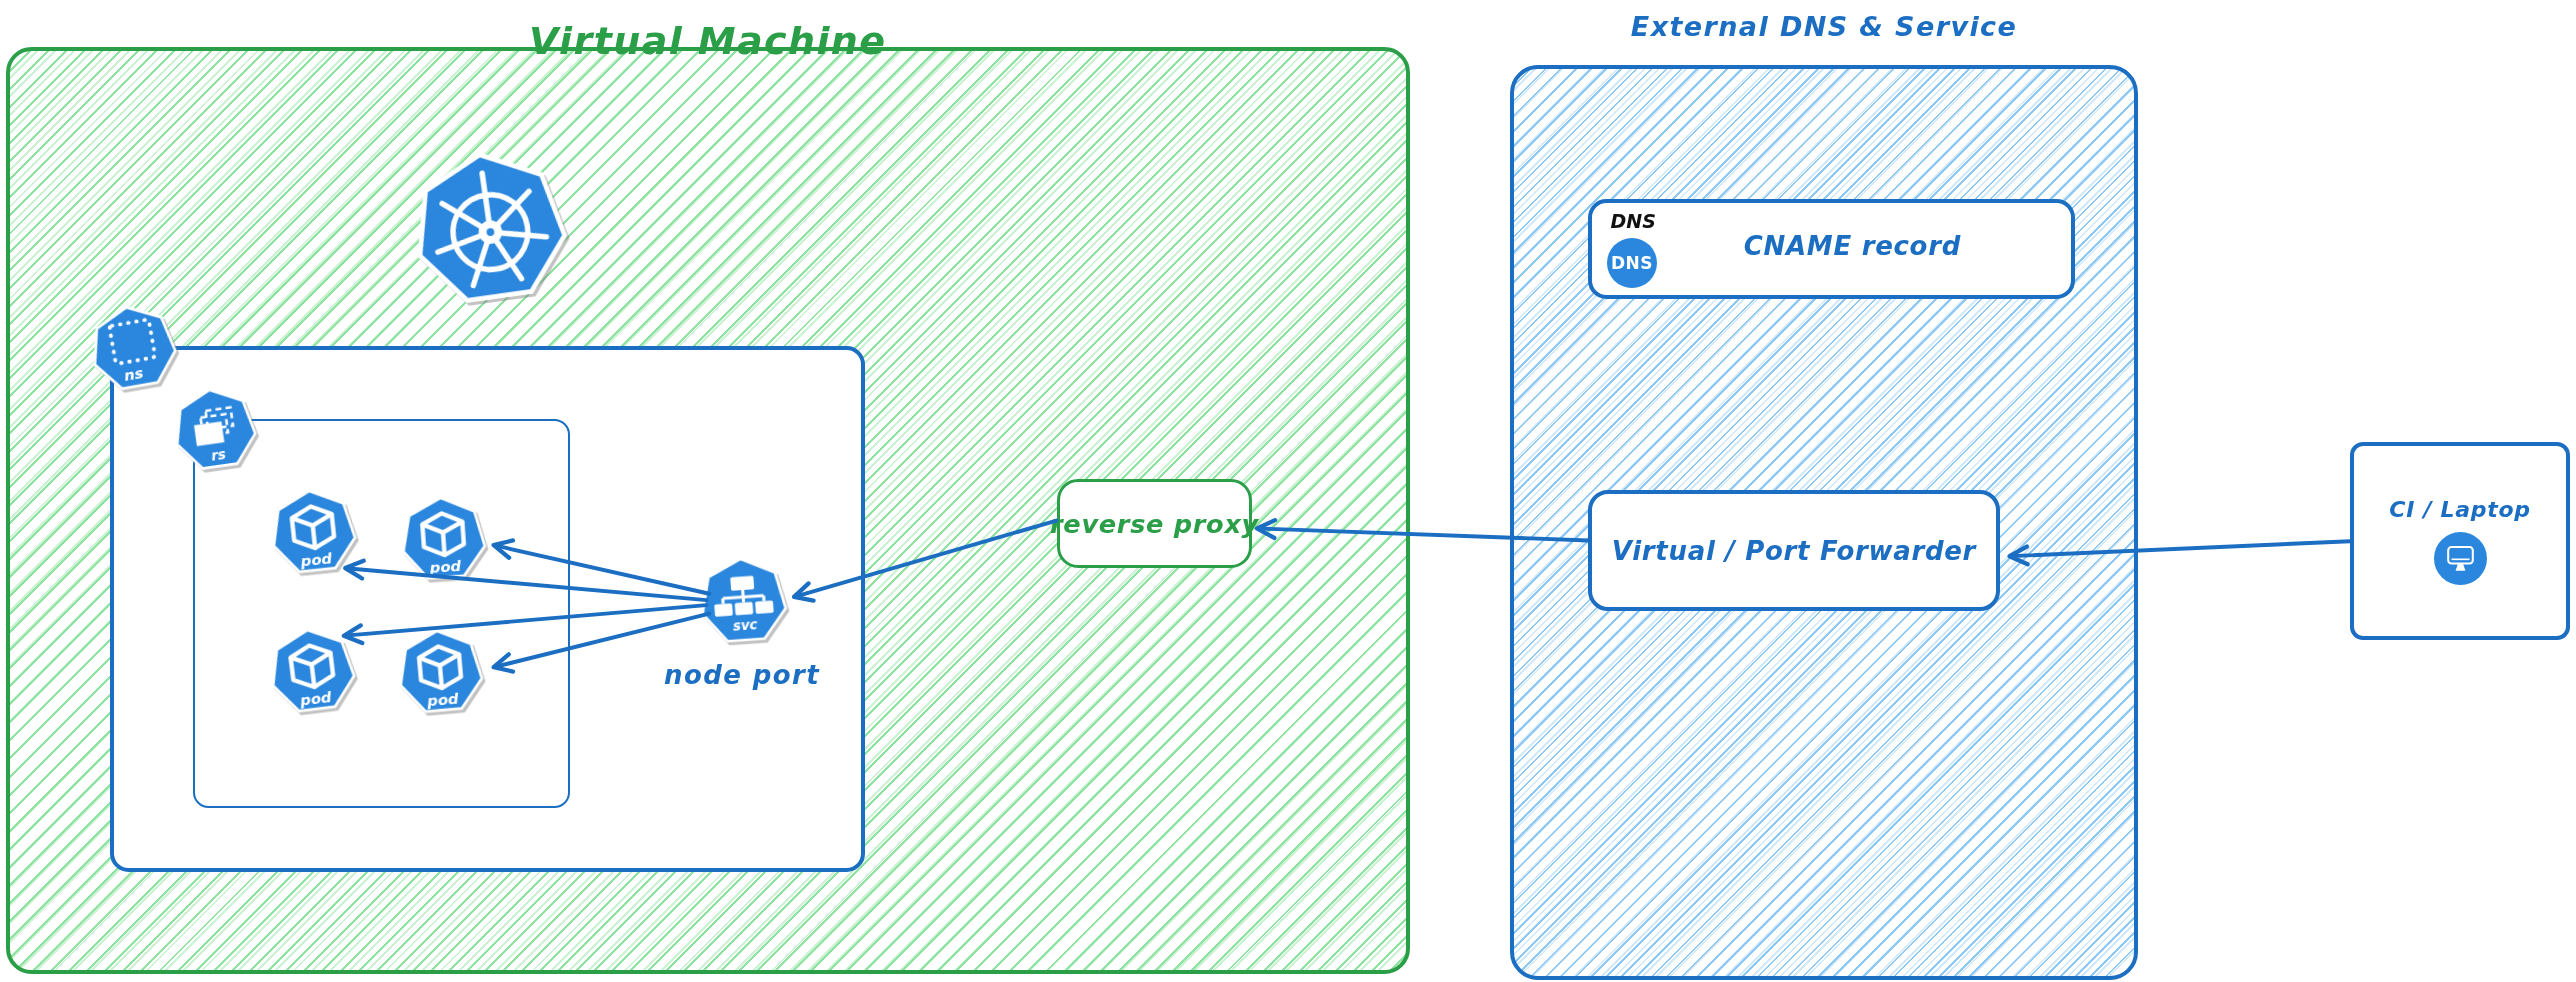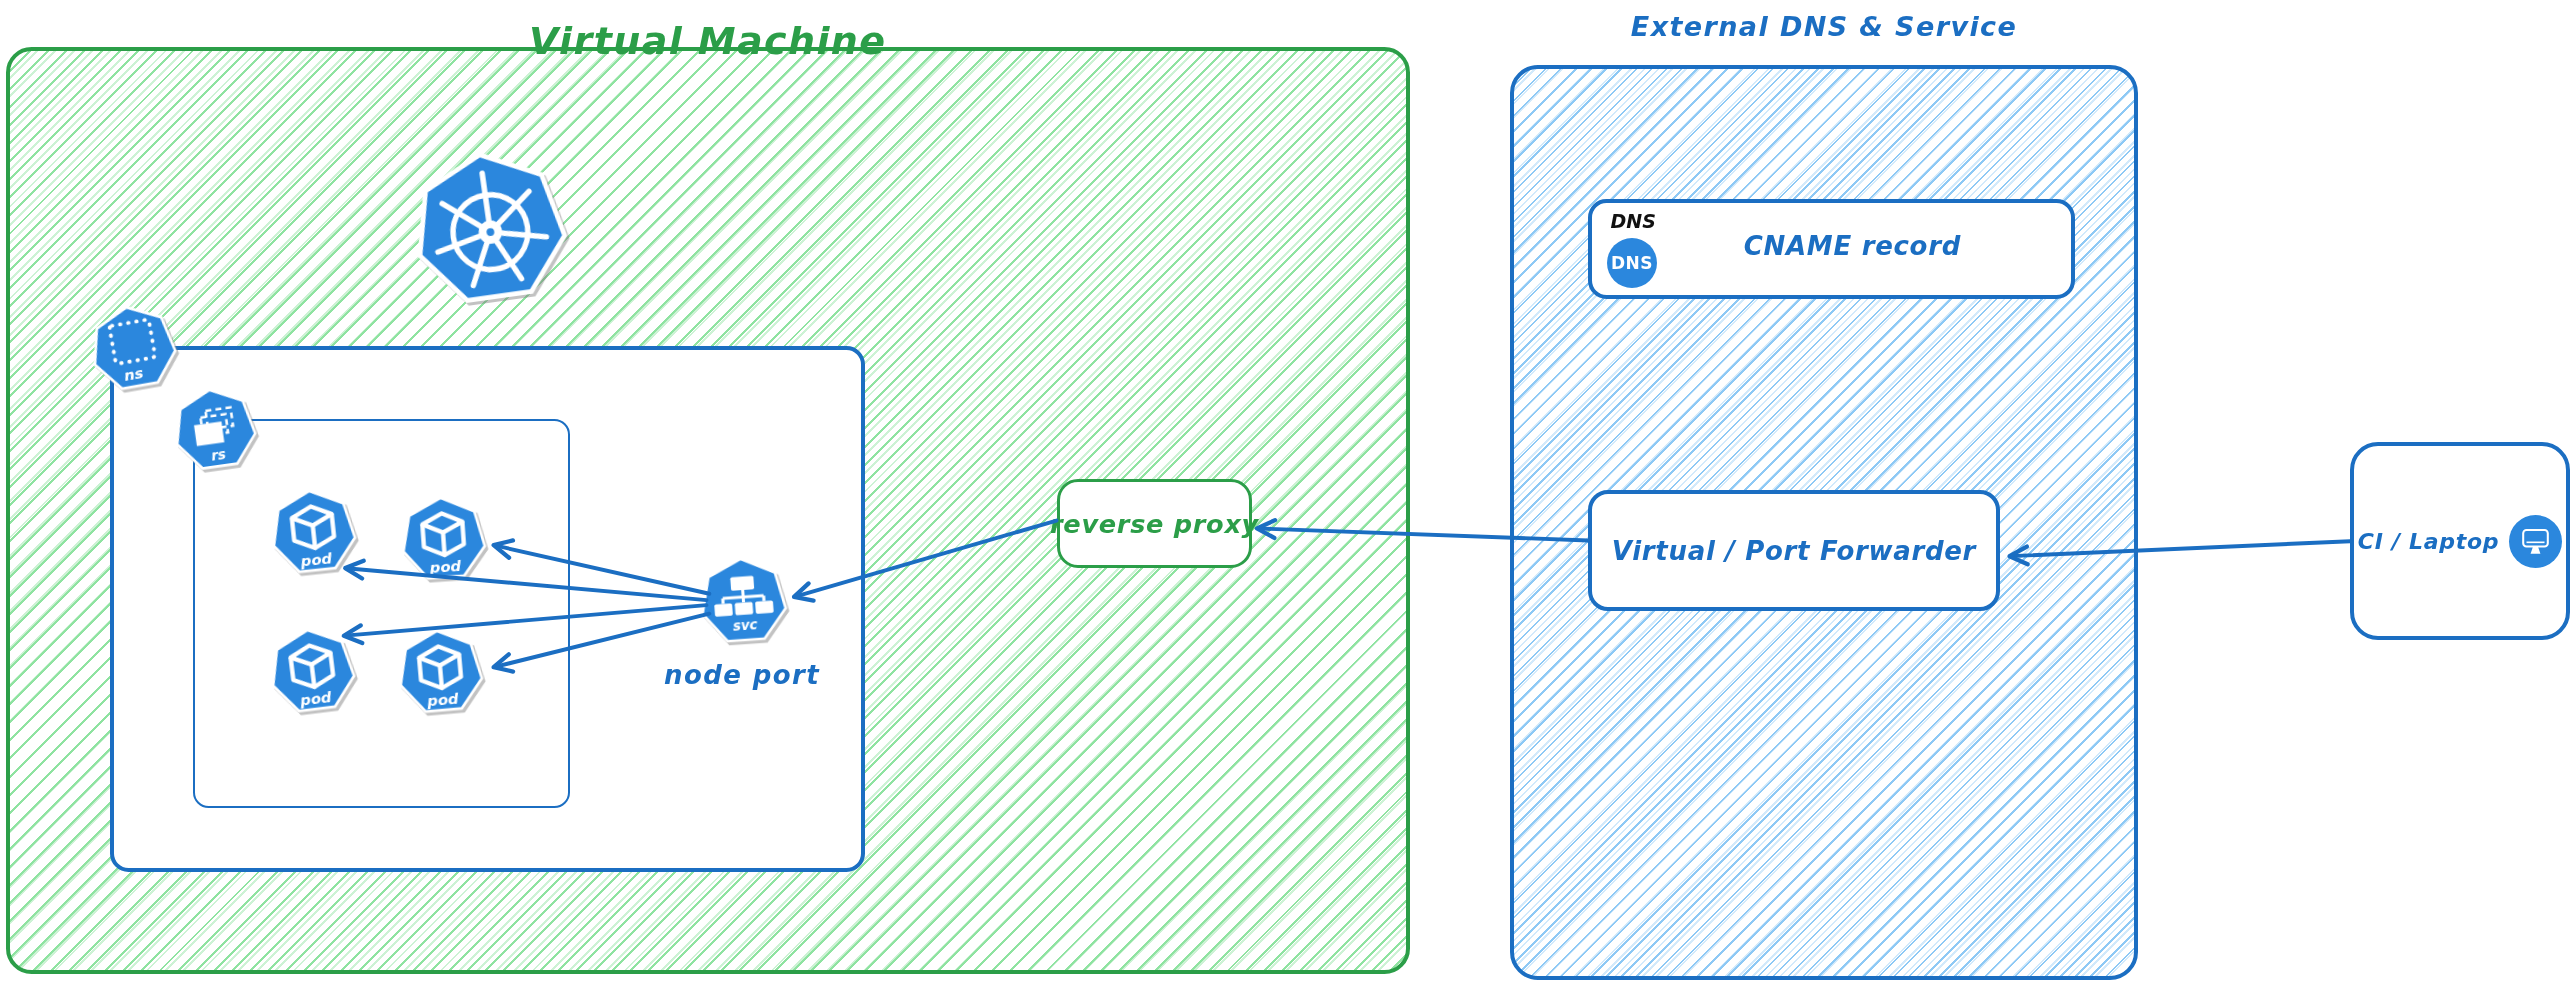--- a/index.html
+++ b/index.html
@@ -70,22 +70,22 @@
     left:1588px;top:490px;width:412px;height:121px;
     border:4.3px solid var(--blue-stroke);border-radius:20px;
   }
   .dns-box{
     left:1588px;top:199px;width:487px;height:100px;
     border:4.3px solid var(--blue-stroke);border-radius:18.5px;
     display:block;
   }
   .ci-box{
     left:2350px;top:442px;width:220px;height:198px;
-    border:4.3px solid var(--blue-stroke);border-radius:28px;
-    flex-direction:row;gap:10px;
+    border:4.3px solid var(--blue-stroke);border-radius:13px;
+    flex-direction:column;gap:10px;
   }
   .node-label{
     font-style:italic;font-weight:bold;letter-spacing:0.7px;
     color:var(--blue-stroke);font-size:26px;white-space:nowrap;
   }
   .ci-box .node-label{font-size:22px;}
   .dns-tag{
     position:absolute;left:18.5px;top:7px;
     font-style:italic;font-weight:bold;font-size:19px;color:var(--label-black);
   }

